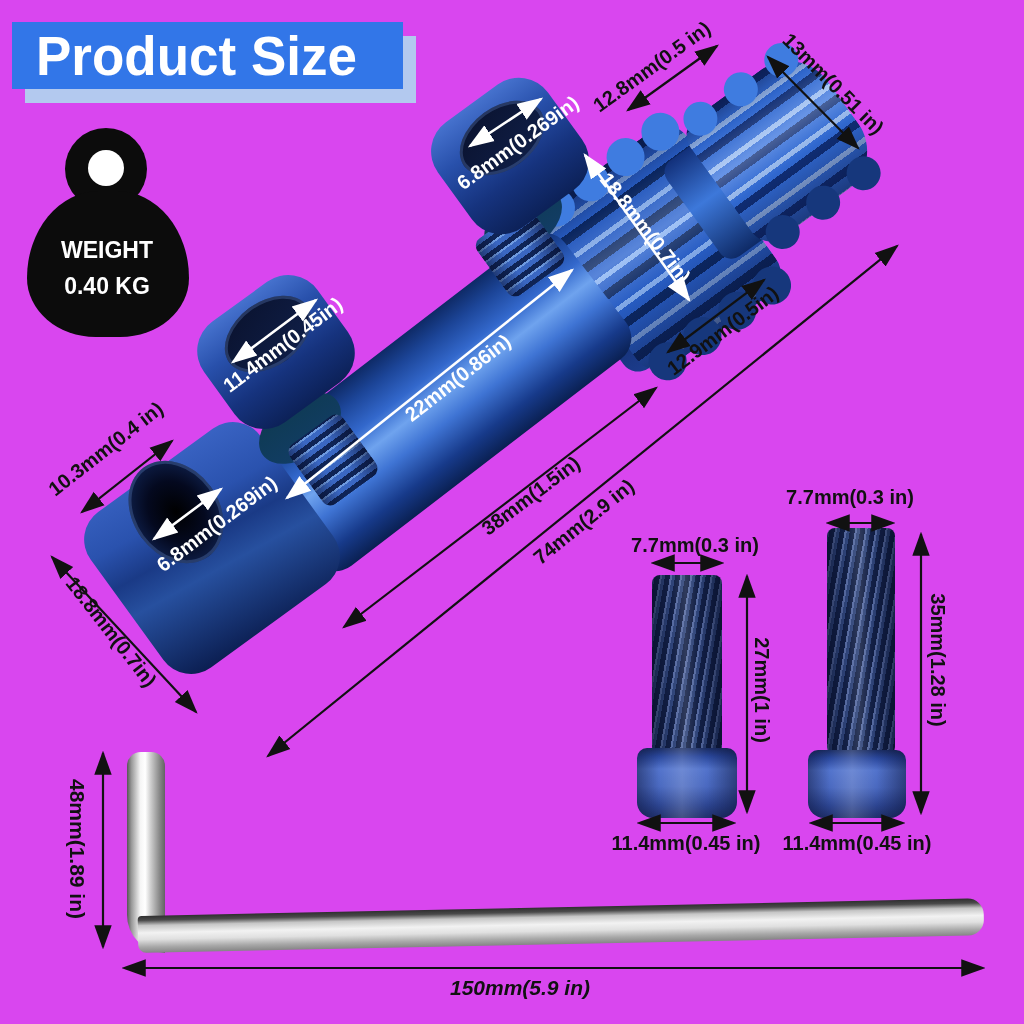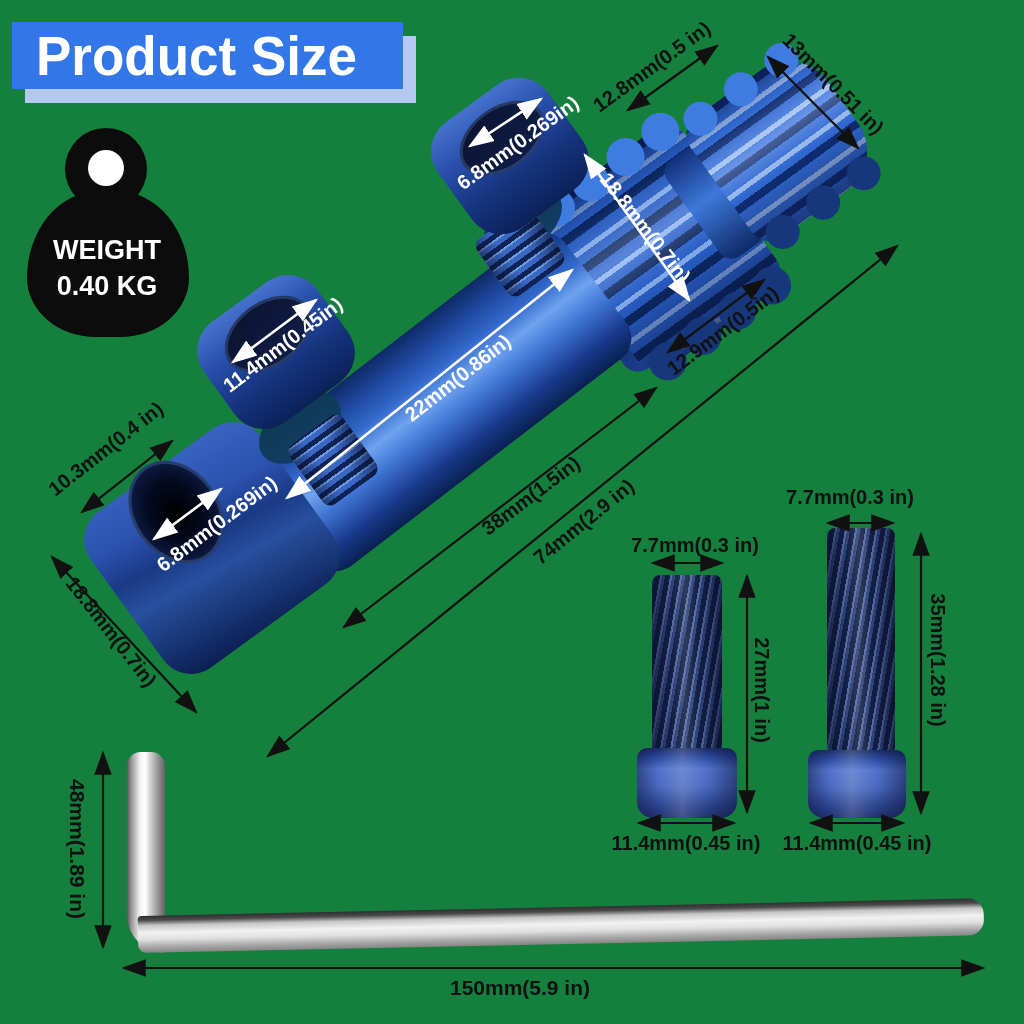--- a/index.html
+++ b/index.html
@@ -1,35 +1,35 @@
 <!DOCTYPE html>
 <html><head>
 <meta charset="utf-8">
 <style>
   html,body{margin:0;padding:0;background:#fff;}
-  #stage{position:relative;width:1024px;height:1024px;background:#15803d;overflow:hidden;
+  #stage{position:relative;width:1024px;height:1024px;background:#d946ef;overflow:hidden;
          font-family:"Liberation Sans",sans-serif;}
   .abs{position:absolute;}
   
   #banner-shadow{left:25px;top:36px;width:391px;height:67px;background:#b3c9ef;}
   #banner{left:12px;top:22px;width:391px;height:67px;background:#3276e8;
           display:flex;align-items:center;}
   #banner .txt{color:#fff;font-weight:bold;font-size:53px;letter-spacing:0px;
                padding-left:24px;white-space:nowrap;transform:scaleY(1.06);}
   
   .kb-ring{left:65px;top:128px;width:82px;height:82px;border-radius:50%;background:#0c0c0c;}
   .kb-hole{left:88px;top:150px;width:36px;height:36px;border-radius:50%;background:#fff;}
   .kb-body{left:27px;top:191px;width:162px;height:146px;background:#0c0c0c;
            border-radius:46% 46% 44% 44% / 62% 62% 42% 42%;}
   
   .lbl{position:absolute;font-weight:bold;font-size:20px;color:#111;white-space:nowrap;
        transform:translate(-50%,-50%) rotate(var(--r,0deg));z-index:21;}
   .lbl.w{color:#fff;}
   .lbl.s21{font-size:21px;}
-  .lbl.s23{font-size:27px;}
+  .lbl.s23{font-size:23px;}
   
   .part{position:absolute;}
   .rot{transform:rotate(-36deg);}
   #hex-end{left:107px;top:452px;width:210px;height:192px;border-radius:34px;
     background:linear-gradient(187deg,#3a64c4 0%,#2a52ae 28%,#1a3a86 45%,#27509f 60%,#0a1c4e 100%);}
   #hex-hole{left:133px;top:457px;width:86px;height:110px;border-radius:50%;
     background:radial-gradient(closest-side,#000 0%,#04091f 60%,#0d1c44 100%);
     box-shadow:inset 0 0 0 3px rgba(110,150,220,.28);}
   #body-tube{left:244px;top:326px;width:392px;height:152px;border-radius:26px;transform:rotate(-37.5deg);
     background:linear-gradient(180deg,#0e2a66 0%,#1c4598 14%,#3368cc 32%,#6fa3ee 47%,#3f74d4 63%,#173a8a 84%,#0a2052 100%);}
@@ -190,15 +190,15 @@
   <div class="lbl" style="left:111px;top:632px;--r:52deg;">18.8mm(0.7in)</div>
   <div class="lbl" style="left:531px;top:496px;--r:-37deg;">38mm(1.5in)</div>
   <div class="lbl" style="left:584px;top:522px;--r:-39deg;">74mm(2.9 in)</div>
   <div class="lbl" style="left:695px;top:545px;">7.7mm(0.3 in)</div>
   <div class="lbl" style="left:761px;top:690px;--r:90deg;">27mm(1 in)</div>
   <div class="lbl" style="left:686px;top:843px;">11.4mm(0.45 in)</div>
   <div class="lbl" style="left:850px;top:497px;">7.7mm(0.3 in)</div>
   <div class="lbl" style="left:937px;top:660px;--r:90deg;">35mm(1.28 in)</div>
   <div class="lbl" style="left:857px;top:843px;">11.4mm(0.45 in)</div>
   <div class="lbl s21" style="left:77px;top:849px;--r:90deg;">48mm(1.89 in)</div>
-  <div class="lbl s21" style="left:520px;top:988px;">150mm(5.9 in)</div>
+  <div class="lbl s21" style="left:520px;top:988px;font-style:italic;">150mm(5.9 in)</div>
 
 </div>
 
 </body></html>

